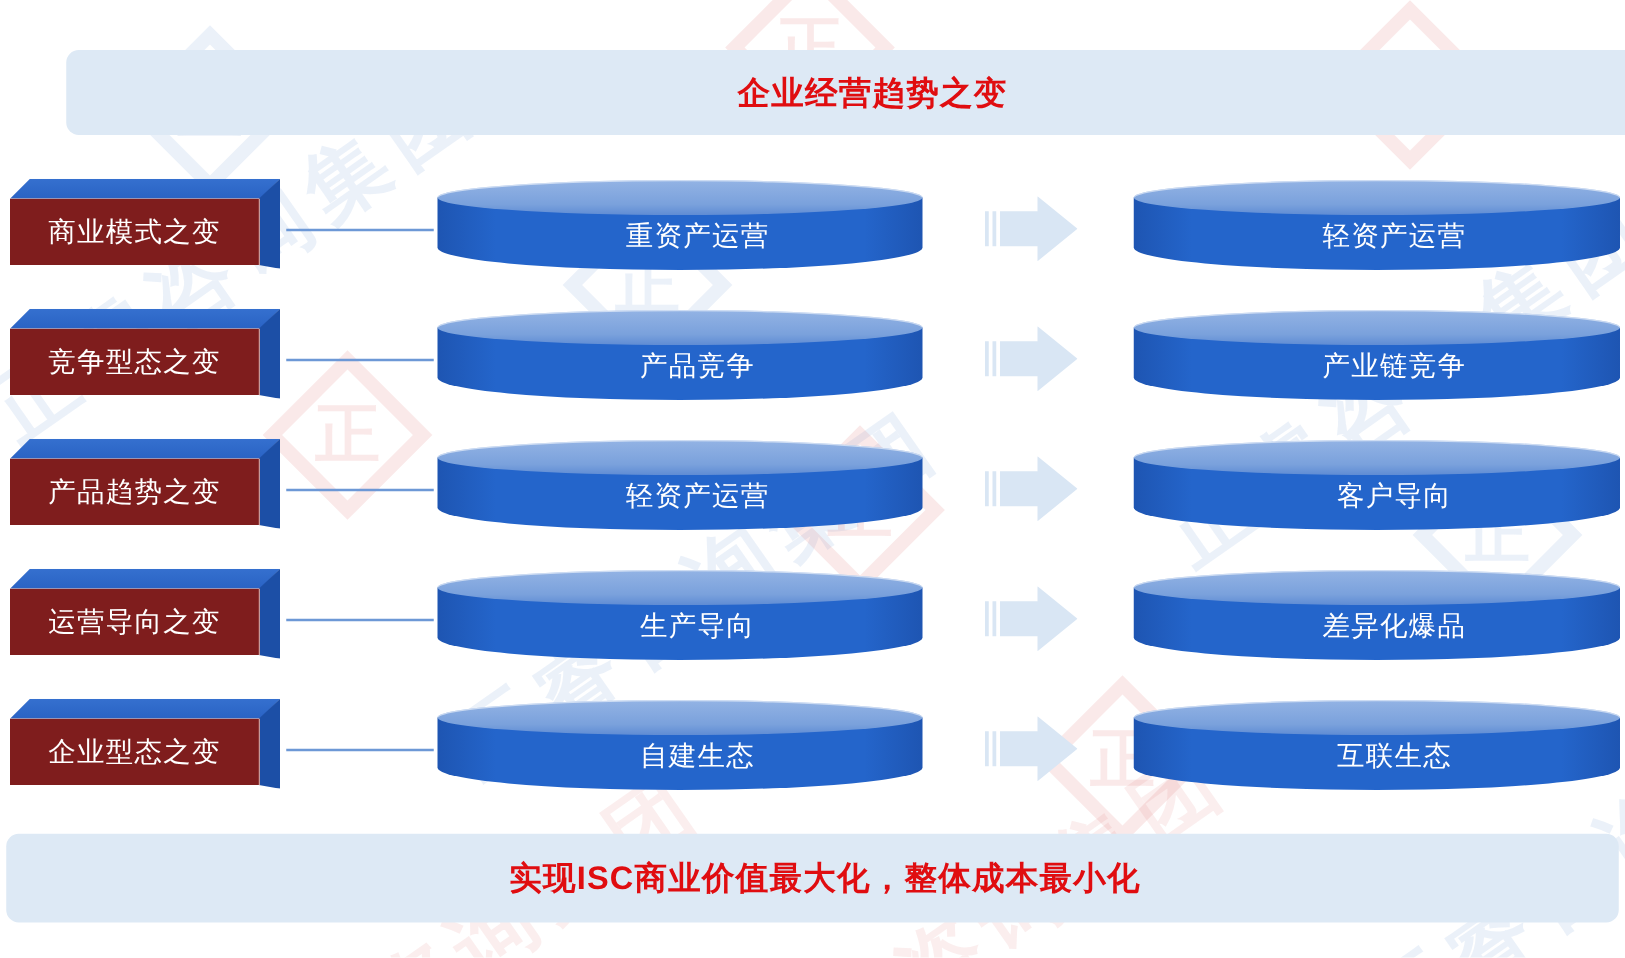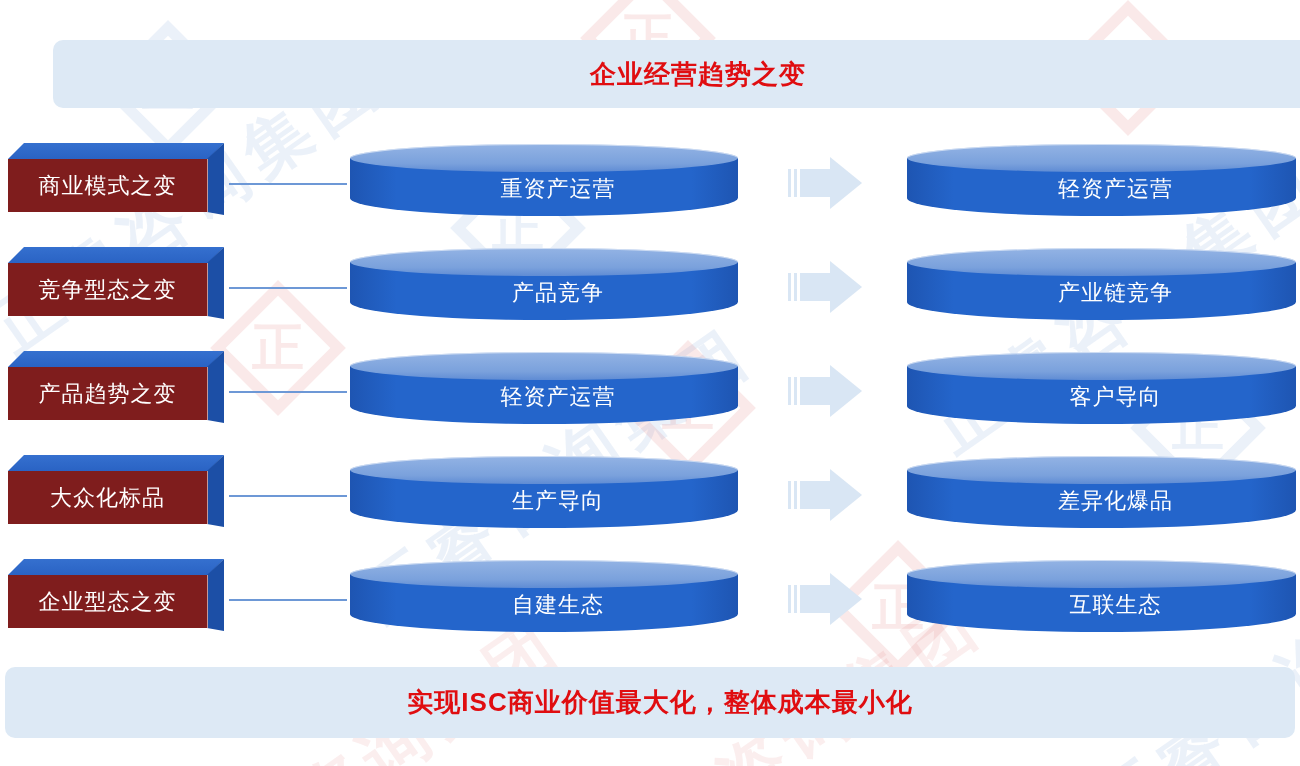--- a/index.html
+++ b/index.html
@@ -240,21 +240,21 @@
         </div>
       <div class="cyl-top"></div>
     </div>
   </div>
 
   <div class="row">
     <div class="box3d">
       <div class="face-top"></div>
       <div class="face-right"></div>
       <div class="face-front">
-          <span>大众化标品</span>
+          <span>运营导向之变</span>
         </div>
     </div>
     <div class="connector"></div>
     <div class="cyl mid">
       <div class="cyl-body">
           <span>生产导向</span>
         </div>
       <div class="cyl-top"></div>
     </div>
     <div class="arrow">

